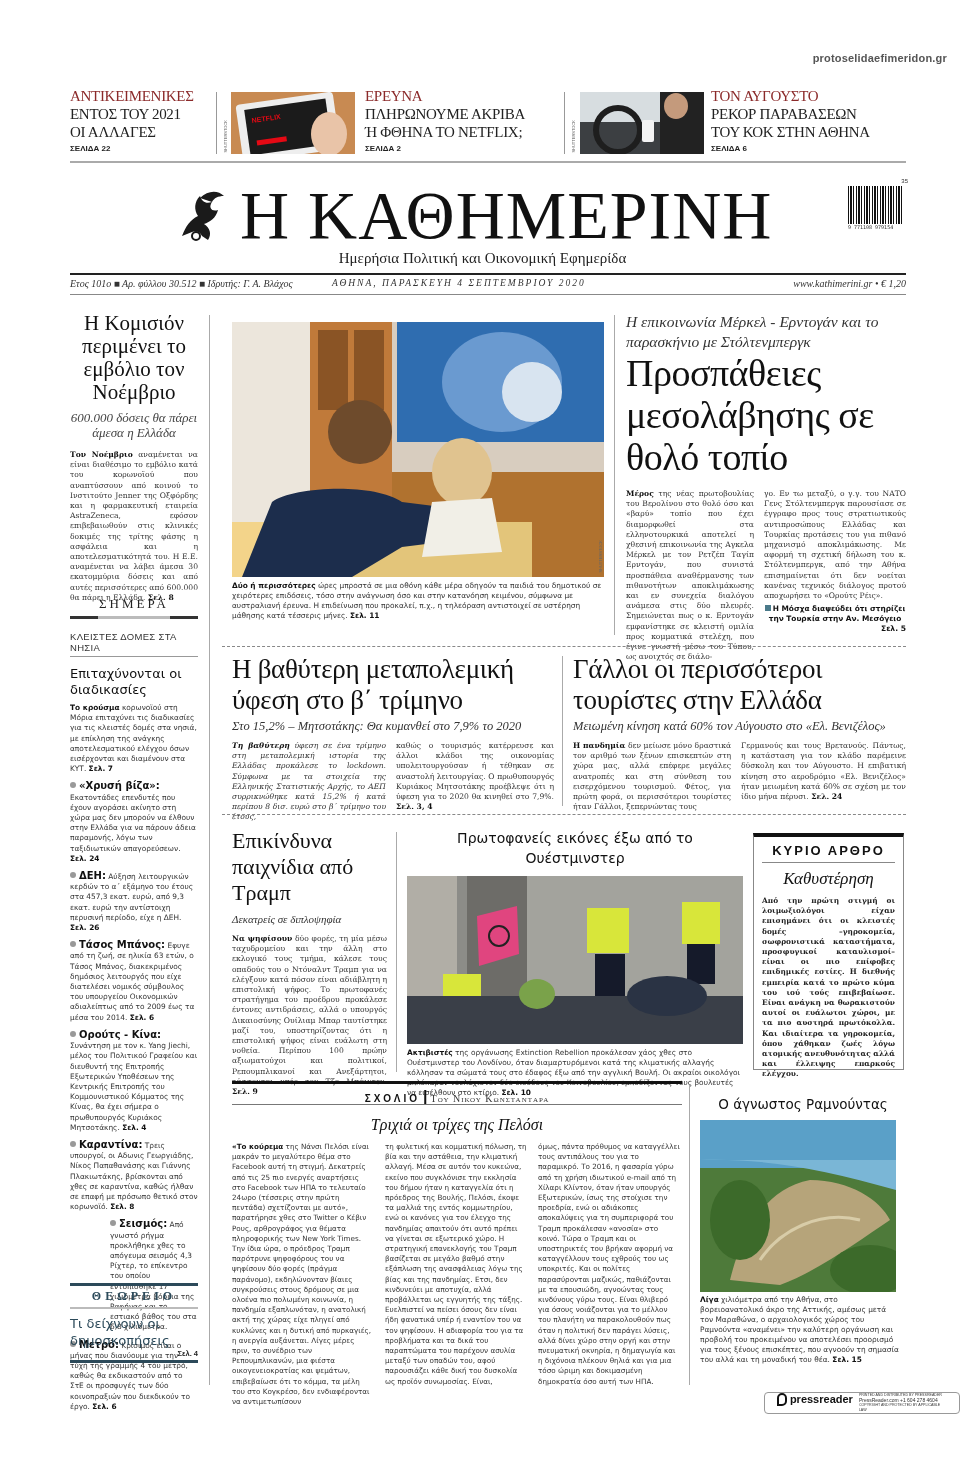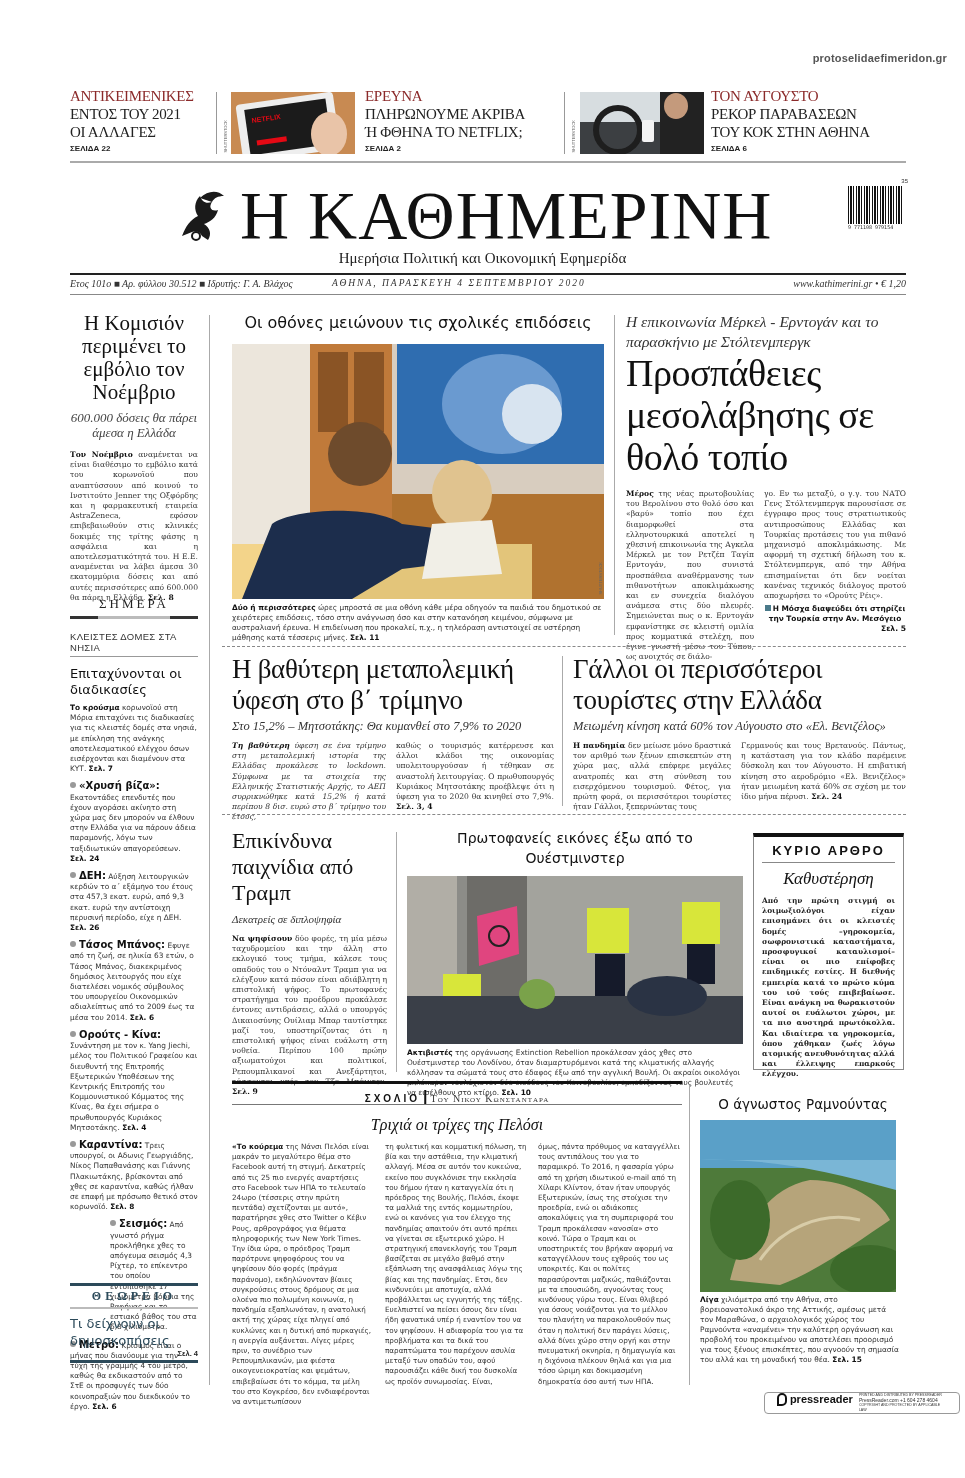--- a/index.html
+++ b/index.html
@@ -160,21 +160,20 @@
 <div class="abs lc" style="top:1283px;">
   <div class="bar-teal"></div>
   <div class="theorio" style="margin-top:3px;">ΘΕΩΡΕΙΟ</div>
   <div style="height:2px;background:#bbb;margin-top:3px;"></div>
   <div style="font-family:'DejaVu Sans',sans-serif;font-size:13px;line-height:17px;color:#2c4a5a;margin-top:6px;">Τι δείχνουν οι δημοσκοπήσεις</div>
   <div style="text-align:right;font-size:7.5px;font-weight:bold;color:#222;">Σελ. 4</div>
   <div class="bar-teal" style="margin-top:2px;"></div>
 </div>
 
 <div class="abs" style="left:232px;top:312px;width:372px;">
-  <div class="kicker-sans" style="font-size:16px;line-height:22px;">Οι οθόνες μειώνουν τις σχολικές επιδόσεις</div>
   <div class="photo" style="margin-top:10px;width:372px;height:255px;position:relative;">
     <svg width="372" height="255" viewBox="0 0 372 255">
       <rect width="372" height="255" fill="#d8cdbf"></rect>
       <rect x="0" y="0" width="80" height="255" fill="#ece6dc"></rect>
       <rect x="78" y="0" width="82" height="220" fill="#c07a3a"></rect>
       <rect x="86" y="8" width="30" height="80" fill="#8a5425"></rect>
         <rect x="122" y="8" width="30" height="80" fill="#8a5425"></rect>
       <rect x="160" y="150" width="212" height="105" fill="#b0722f"></rect>
       <rect x="165" y="0" width="207" height="120" fill="#2f6db0"></rect>
       <ellipse cx="270" cy="60" rx="60" ry="50" fill="#6a9ad0"></ellipse>

